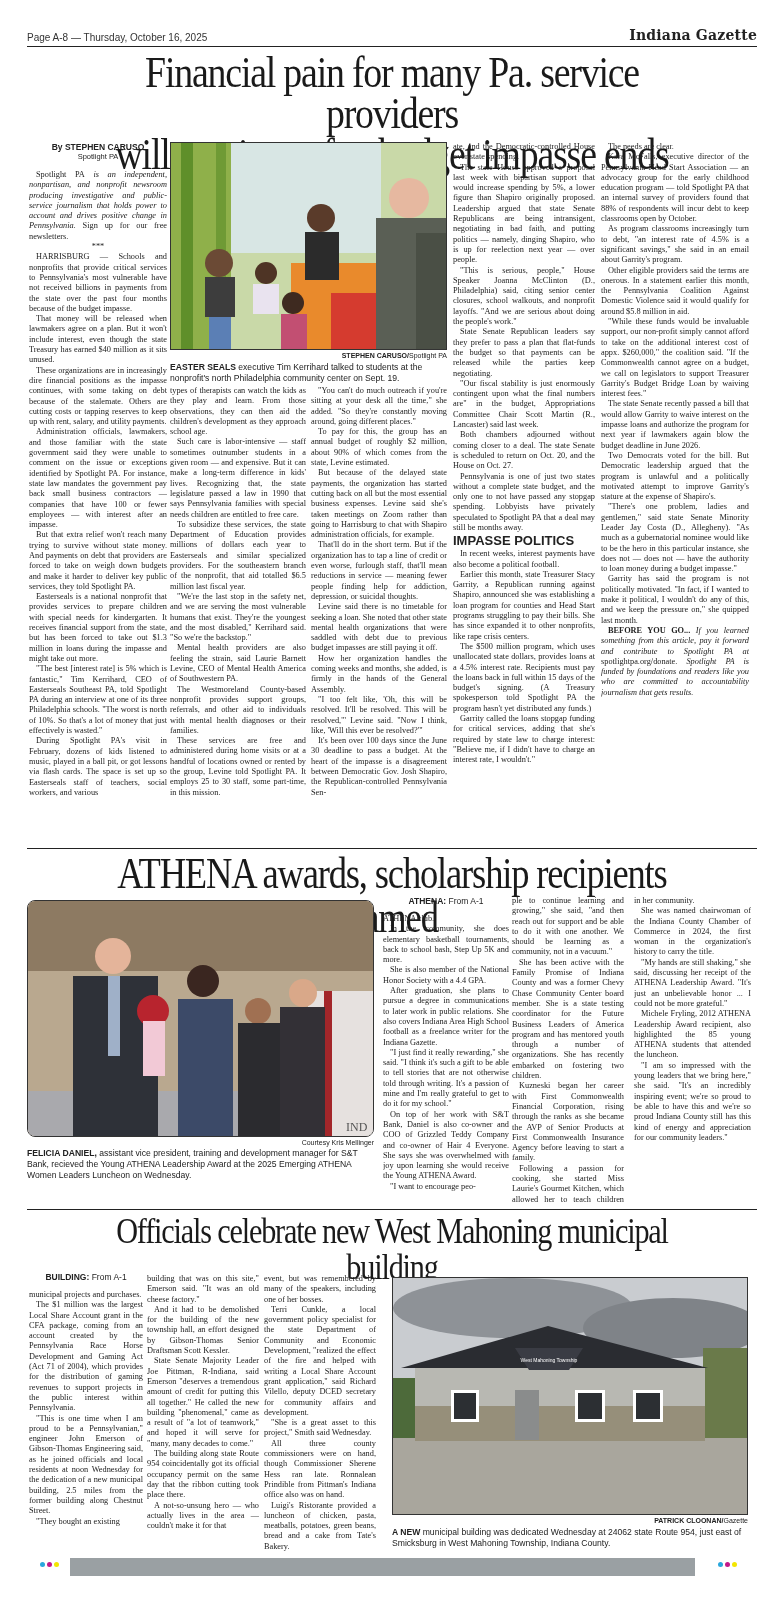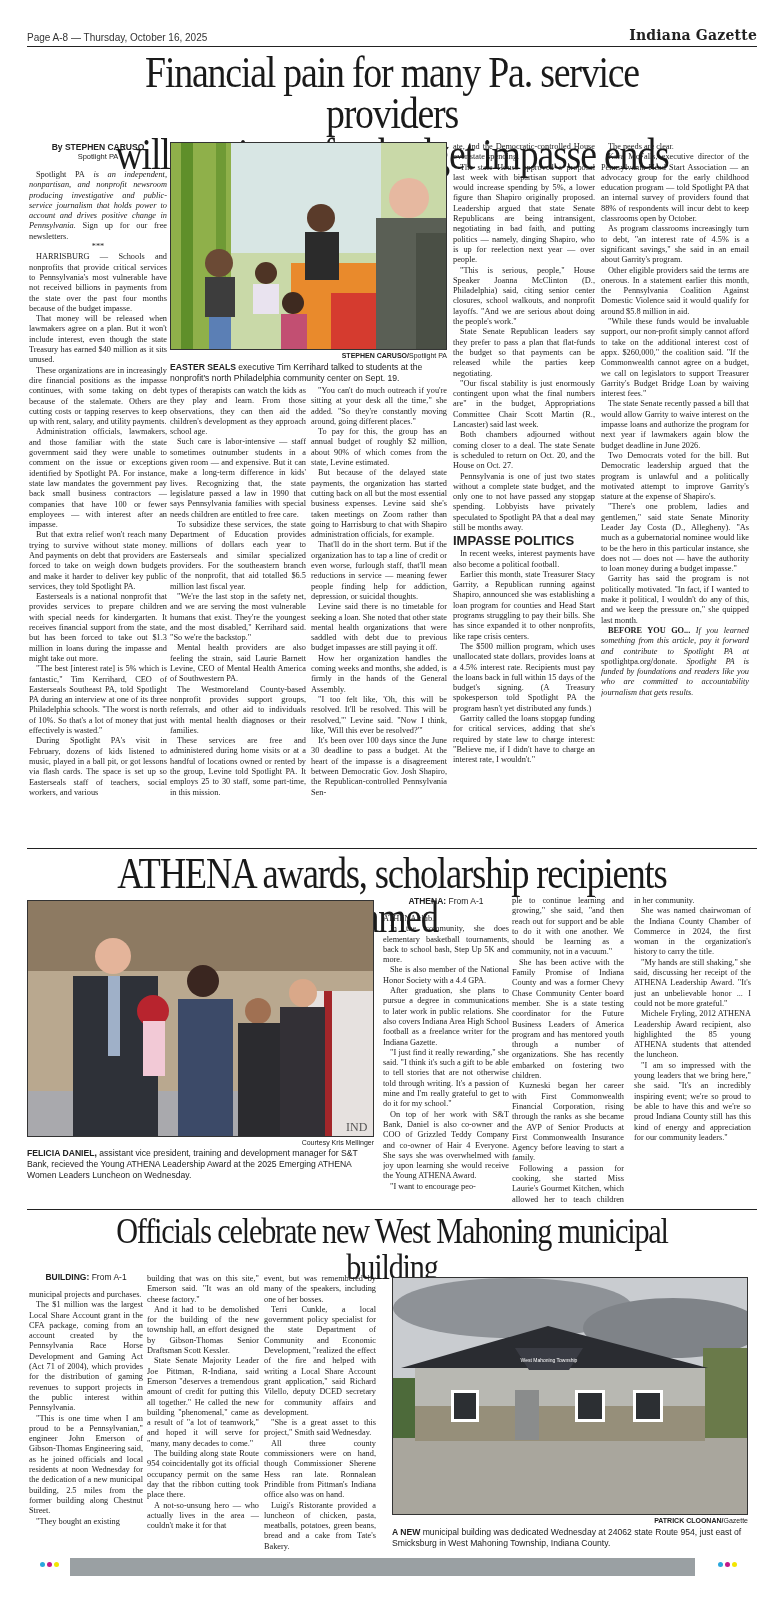--- a/index.html
+++ b/index.html
@@ -141,21 +141,21 @@
   <p>Two Democrats voted for the bill. But Democratic leadership argued that the program is unlawful and a politically motivated attempt to improve Garrity's stature at the expense of Shapiro's.</p>
   <p>"There's one problem, ladies and gentlemen," said state Senate Minority Leader Jay Costa (D., Allegheny). "As much as a gubernatorial nominee would like to be the hero in this particular instance, she does not — does not — have the authority to loan money during a budget impasse."</p>
   <p>Garrity has said the program is not politically motivated. "In fact, if I wanted to make it political, I wouldn't do any of this, and we keep the pressure on," she quipped last month.</p>
   <p><b>BEFORE YOU GO...</b><em> If you learned something from this article, pay it forward and contribute to Spotlight PA at </em><span>spotlightpa.org/donate.</span><em> Spotlight PA is funded by foundations and readers like you who are committed to accountability journalism that gets results.</em></p>
 </div>
 
 <div class="rule" style="top:848px;"></div>
 
 <div class="headline h2">ATHENA awards, scholarship recipients named</div>
 
-<div class="photo" style="left:27px; top:900px; width:347px; height:237px;">
+<div class="photo" style="left:27px; top:900px; width:347px; height:237px;border-radius:8px;">
   <svg width="347" height="237" viewBox="0 0 347 237">
     <rect width="347" height="237" fill="#b9a88f"></rect>
     <rect x="0" y="0" width="347" height="70" fill="#8d7a62"></rect>
     <rect x="0" y="190" width="347" height="47" fill="#a9a9ad"></rect>
     <rect x="280" y="90" width="67" height="147" fill="#e6e1df"></rect>
     <rect x="296" y="90" width="8" height="147" fill="#a3262a"></rect>
     <circle cx="85" cy="55" r="18" fill="#e4b49a"></circle>
     <rect x="45" y="75" width="85" height="162" fill="#2e3138"></rect>
     <rect x="80" y="75" width="12" height="80" fill="#9fb0c8"></rect>
     <circle cx="125" cy="110" r="16" fill="#b8242e"></circle>

